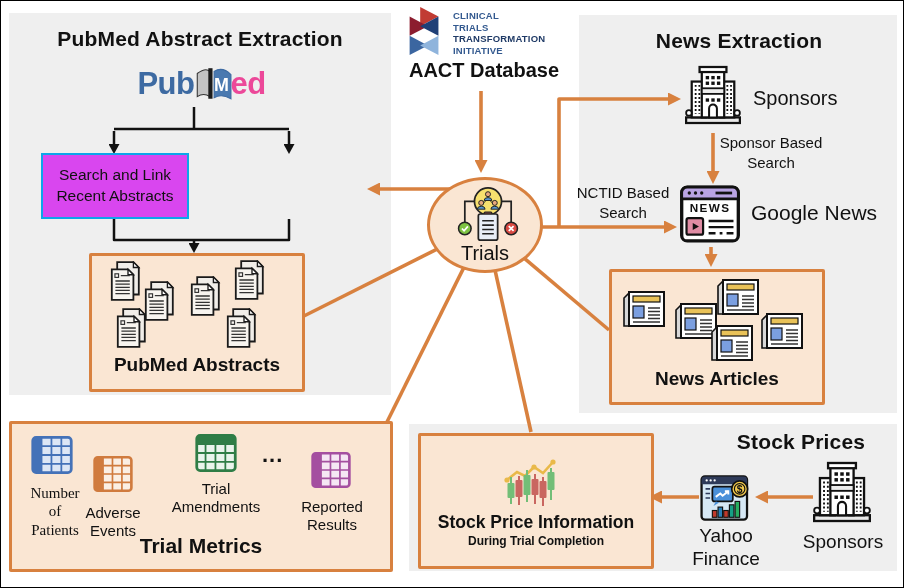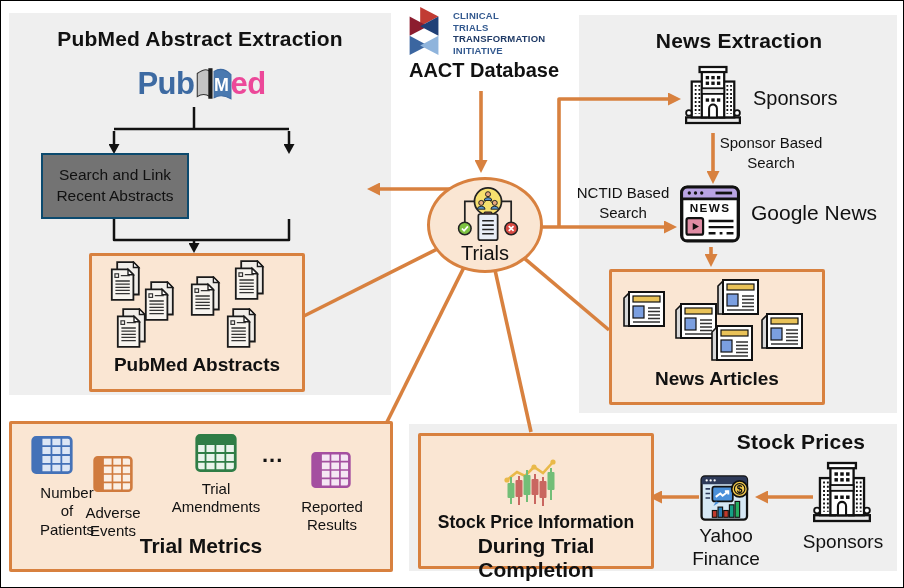--- a/index.html
+++ b/index.html
@@ -3,21 +3,21 @@
 <meta charset="utf-8">
 <style>
   html,body{margin:0;padding:0;background:#fff;}
   #stage{position:relative;width:904px;height:588px;background:#fff;border:1px solid #000;
          box-sizing:border-box;overflow:hidden;font-family:"Liberation Sans",sans-serif;color:#111;}
   .panel{position:absolute;background:#EFEFEF;z-index:0;}
   #lines{position:absolute;left:0;top:0;z-index:1;}
   .abs{position:absolute;z-index:2;}
   .title{position:absolute;z-index:2;font-weight:700;font-size:21px;text-align:center;letter-spacing:.2px;}
   .obox{position:absolute;z-index:2;background:#FAE6D3;border:3px solid #D8813F;border-radius:2px;}
-  .ybox{position:absolute;z-index:2;background:#737373;border:2px solid #0c4a6e;display:flex;
+  .ybox{position:absolute;z-index:2;background:#d946ef;border:2px solid #0ea5e9;display:flex;
         align-items:center;justify-content:center;text-align:center;font-size:15.5px;line-height:1.35;padding:4px 10px;box-sizing:border-box;}
   .lbl{position:absolute;z-index:2;}
   .c{text-align:center;}
   .boxlbl{position:absolute;z-index:2;font-weight:700;font-size:19px;text-align:center;width:100%;}
   .small{font-size:15px;line-height:1.3;}
   .mlabel{position:absolute;z-index:2;font-size:15px;line-height:1.22;text-align:center;}
   #trials-node{position:absolute;z-index:2;left:426px;top:176px;width:116px;height:96px;background:#FAE6D3;
                border:3px solid #D8813F;border-radius:50%;box-sizing:border-box;}
   #trials-node .tlabel{position:absolute;width:100%;top:62px;text-align:center;font-size:20px;}
   #pubmed-logo{position:absolute;z-index:2;left:118px;top:60px;width:165px;height:46px;display:flex;
@@ -243,21 +243,21 @@
       </svg>
     <div class="boxlbl" style="top:96px;">News Articles</div>
   </div>
 
   <div class="obox" style="left:8px;top:420px;width:378px;height:145px;">
     <svg class="abs" style="left:18px;top:10px;" width="44" height="42" viewBox="0 0 40 38">
       <rect x="2.5" y="3" width="35" height="32" rx="3" fill="#DCE6F5" stroke="#4472B8" stroke-width="2.5"></rect>
       <path d="M2.5,11 h35 M2.5,19 h35 M2.5,27 h35 M10.5,3 v32 M19.5,3 v32 M28.5,3 v32" stroke="#4472B8" stroke-width="1.6"></path>
       <path d="M2.5,11 V6 a3,3 0 0 1 3,-3 H10.5 V35 H5.5 a3,3 0 0 1 -3,-3 Z" fill="#4472B8"></path>
     </svg>
-    <div class="mlabel" style="left:20px;top:60px;width:70px;">
+    <div class="mlabel" style="left:8px;top:60px;width:70px;font-family:Liberation Serif, serif;">
       <div>Number</div>
       <div>of</div>
       <div>Patients</div>
     </div>
 
     <svg class="abs" style="left:80px;top:30px;" width="42" height="40" viewBox="0 0 40 38">
       <rect x="2.5" y="3" width="35" height="32" rx="3" fill="#FBEFE4" stroke="#D07B3E" stroke-width="2.5"></rect>
       <path d="M2.5,11 h35 M2.5,19 h35 M2.5,27 h35 M10.5,3 v32 M19.5,3 v32 M28.5,3 v32" stroke="#D07B3E" stroke-width="1.6"></path>
       <path d="M2.5,11 V6 a3,3 0 0 1 3,-3 H10.5 V35 H5.5 a3,3 0 0 1 -3,-3 Z" fill="#D07B3E"></path>
     </svg>
@@ -308,21 +308,21 @@
           <rect x="22.5" y="25" width="7" height="20" rx="1" fill="#72BE77"></rect>
         <path d="M34,24 V54" stroke="#C96660"></path>
           <rect x="30.5" y="29" width="7" height="16" rx="1" fill="#C96660"></rect>
         <path d="M42,27 V56" stroke="#C96660"></path>
           <rect x="38.5" y="31" width="7" height="17" rx="1" fill="#C96660"></rect>
         <path d="M50,18 V50" stroke="#72BE77"></path>
           <rect x="46.5" y="22" width="7" height="18" rx="1" fill="#72BE77"></rect>
       </g>
     </svg>
     <div class="boxlbl" style="top:76px;font-size:17.5px;">Stock Price Information</div>
-    <div class="boxlbl" style="top:98px;font-size:21px;">During Trial Completion</div>
+    <div class="boxlbl" style="top:98px;font-size:12px;">During Trial Completion</div>
   </div>
 
   <svg class="abs" style="left:698px;top:472px;" width="54" height="50" viewBox="0 0 46 44">
     <rect x="1.5" y="3" width="40" height="38" rx="3" fill="#D6E8F5" stroke="#111" stroke-width="2"></rect>
     <path d="M1.5,10 V6 a3,3 0 0 1 3,-3 H38.5 a3,3 0 0 1 3,3 V10 Z" fill="#2E3A59"></path>
     <circle cx="6" cy="6.5" r="1" fill="#fff"></circle>
       <circle cx="9.5" cy="6.5" r="1" fill="#fff"></circle>
       <circle cx="13" cy="6.5" r="1" fill="#fff"></circle>
     <path d="M5,14 h4 M5,18 h4 M5,22 h4" stroke="#2E3A59" stroke-width="1.4"></path>
     <rect x="11" y="12" width="18" height="13" rx="2" fill="#4A90D9" stroke="#111" stroke-width="1.5"></rect>

